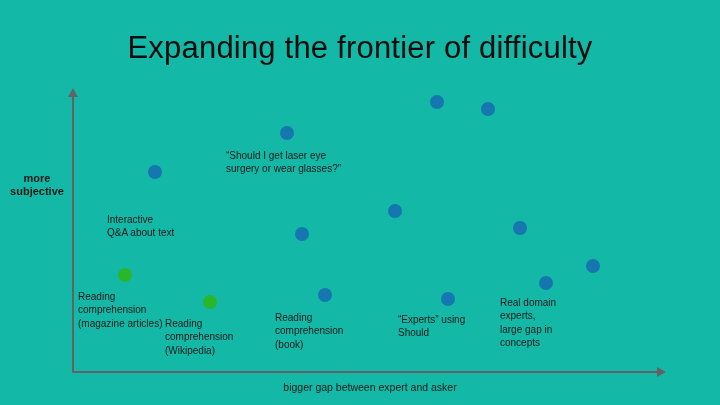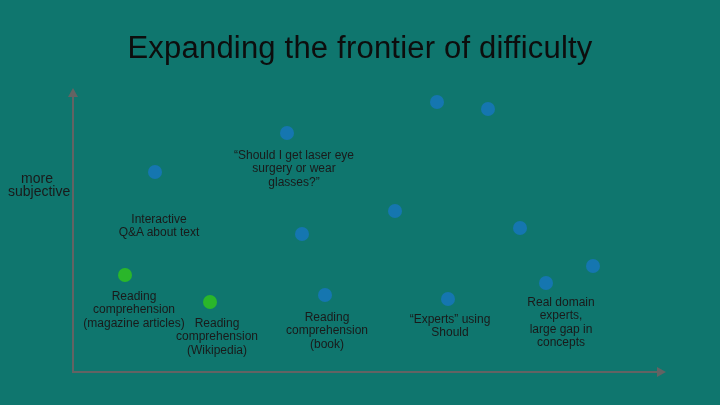--- a/index.html
+++ b/index.html
@@ -11,21 +11,21 @@
     height: 405px;
     background: #ffffff;
     font-family: "Liberation Sans", sans-serif;
     color: #111111;
     overflow: hidden;
   }
   #slide {
     position: relative;
     width: 720px;
     height: 405px;
-    background: #0f766e;
+    background: #14b8a6;
   }
   #title {
     position: absolute;
     left: 0;
     top: 30px;
     width: 720px;
     text-align: center;
     font-size: 31px;
     font-weight: 400;
     letter-spacing: 0.2px;
@@ -68,64 +68,65 @@
     border-top: 5px solid transparent;
     border-bottom: 5px solid transparent;
     border-left: 9px solid #636363;
   }
   #y-axis-label {
     position: absolute;
     left: 8px;
     top: 172px;
     width: 58px;
     text-align: center;
-    font-size: 14px;
+    font-size: 11px;
     line-height: 13px;
     color: #1a1a1a;
+    font-weight: bold;
   }
   #x-axis-label {
     position: absolute;
     left: 200px;
     top: 381px;
     width: 340px;
     text-align: center;
     font-size: 10.5px;
     color: #1a1a1a;
   }
   
   .point {
     position: absolute;
     width: 14px;
     height: 14px;
     border-radius: 50%;
   }
   
   .annotation {
     position: absolute;
-    text-align: center;
-    font-size: 12px;
+    font-size: 10px;
     line-height: 13.4px;
     color: #1a1a1a;
     white-space: pre-line;
   }
 </style>
 </head>
 <body>
 
 <div id="slide">
 
   <div id="title">Expanding the frontier of difficulty</div>
 
   <div id="y-axis"></div>
   <div id="y-arrow"></div>
   <div id="x-axis"></div>
   <div id="x-arrow"></div>
 
   <div id="y-axis-label">more
 subjective</div>
+  <div id="x-axis-label">bigger gap between expert and asker</div>
 
   <div id="points-layer">
       <div class="point" style="left: 118px; top: 268px; background: rgb(42, 182, 42);"></div>
       <div class="point" style="left: 203px; top: 295px; background: rgb(42, 182, 42);"></div>
       <div class="point" style="left: 148px; top: 165px; background: rgb(21, 118, 176);"></div>
       <div class="point" style="left: 280px; top: 126px; background: rgb(21, 118, 176);"></div>
       <div class="point" style="left: 430px; top: 95px; background: rgb(21, 118, 176);"></div>
       <div class="point" style="left: 481px; top: 102px; background: rgb(21, 118, 176);"></div>
       <div class="point" style="left: 388px; top: 204px; background: rgb(21, 118, 176);"></div>
       <div class="point" style="left: 295px; top: 227px; background: rgb(21, 118, 176);"></div>
@@ -144,19 +145,19 @@
 (Wikipedia)</div>
       <div class="annotation" style="left: 107px; top: 187px; width: 104px; margin-top: 26px;">Interactive
 Q&amp;A about text</div>
       <div class="annotation" style="left: 226px; top: 149px; width: 136px;">“Should I get laser eye
 surgery or wear glasses?”</div>
       <div class="annotation" style="left: 275px; top: 311px; width: 104px;">Reading
 comprehension
 (book)</div>
       <div class="annotation" style="left: 398px; top: 313px; width: 104px;">“Experts” using
 Should</div>
-      <div class="annotation" style="left: 512px; top: 296px; width: 98px;">Real domain
+      <div class="annotation" style="left: 500px; top: 296px; width: 98px;">Real domain
 experts,
 large gap in
 concepts</div>
     </div>
 
 </div>
 
 </body></html>

